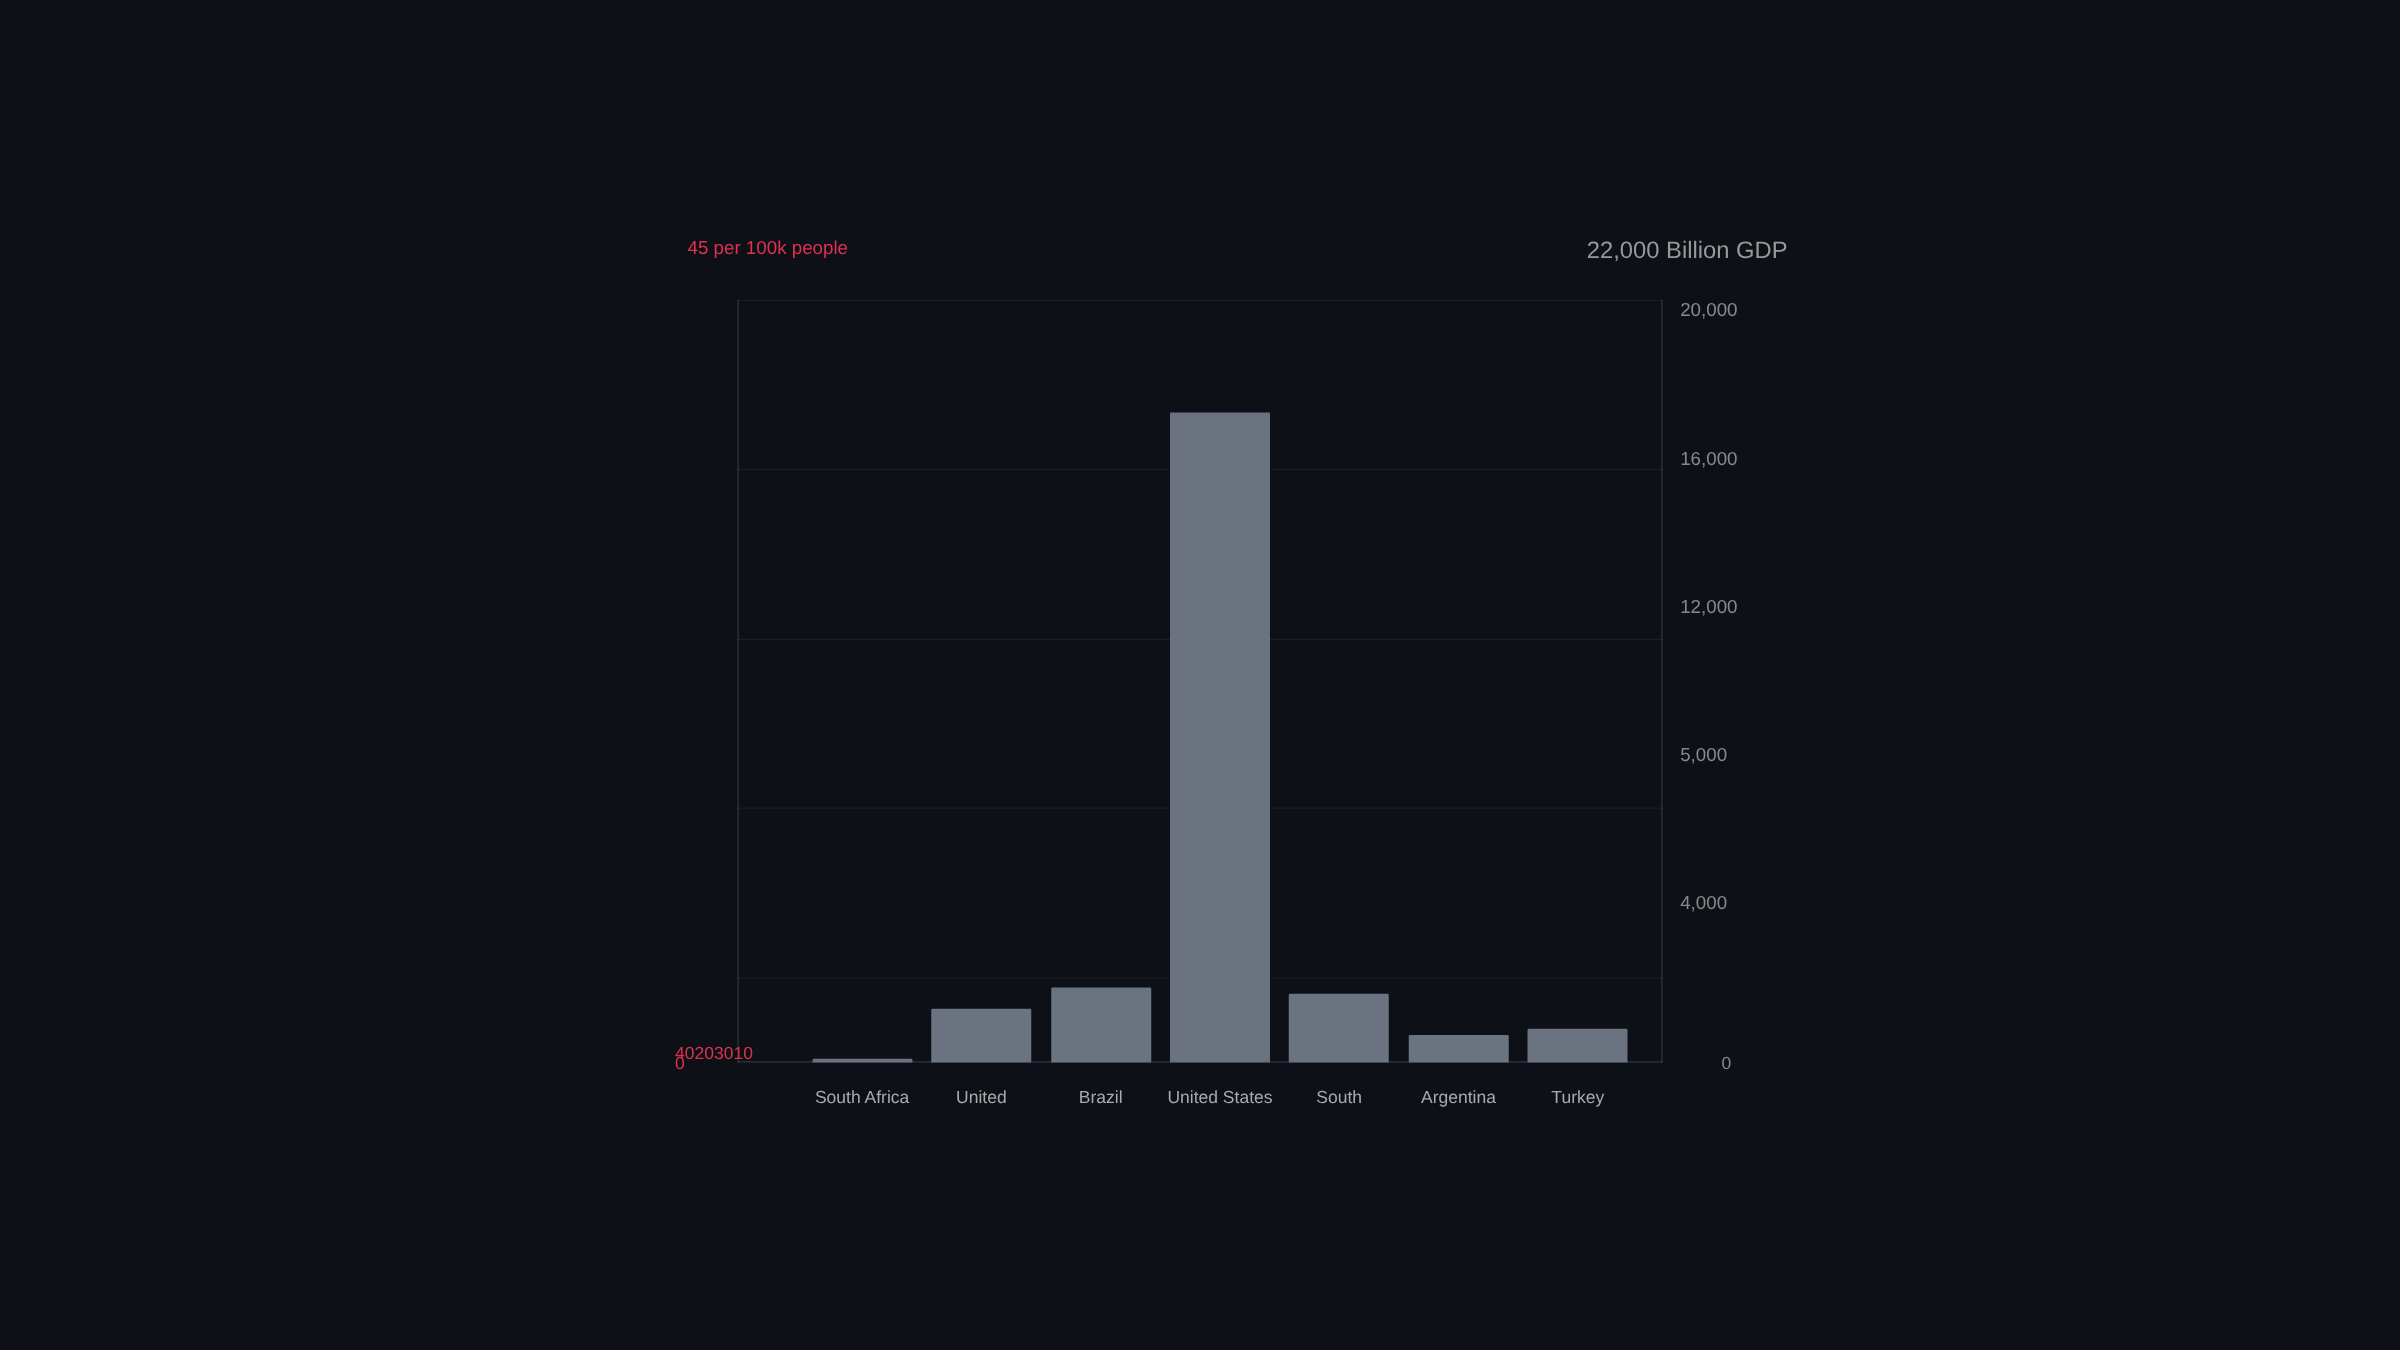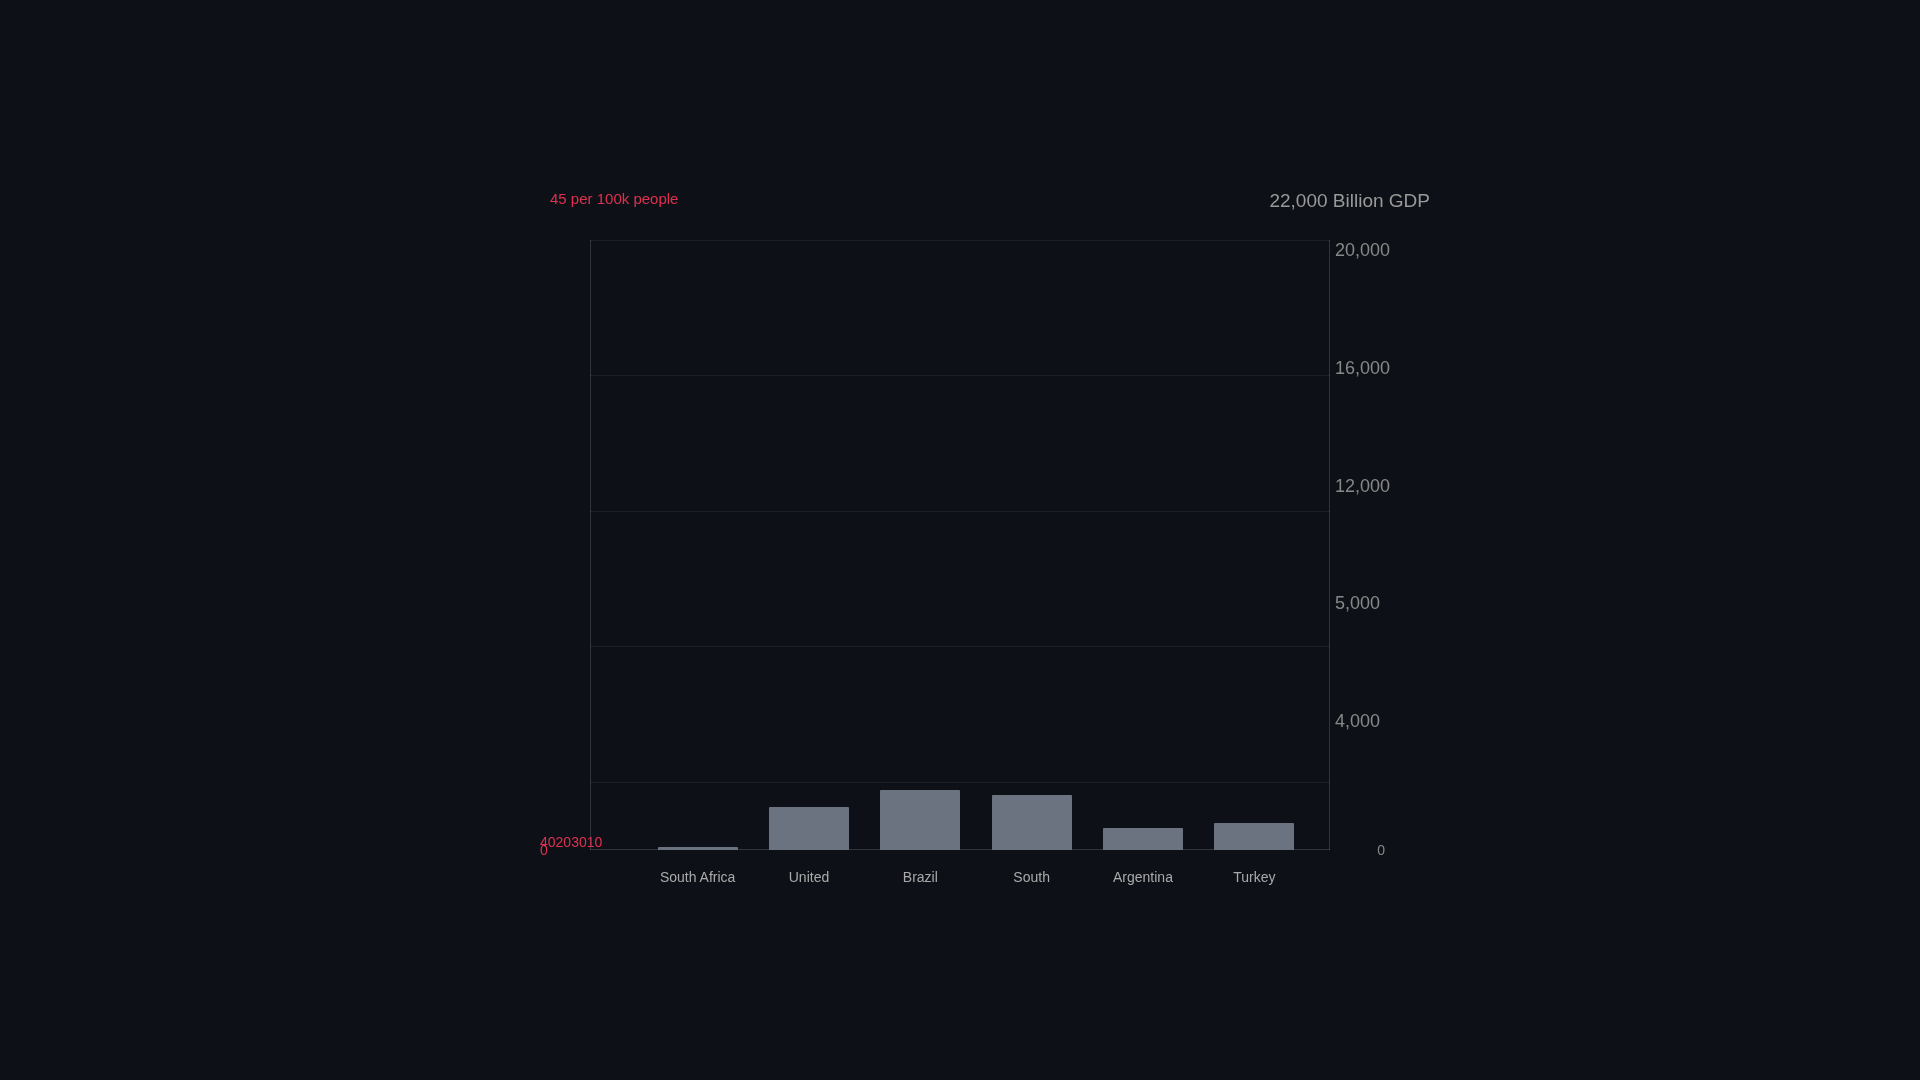--- a/index.html
+++ b/index.html
@@ -82,21 +82,21 @@
       top: 0;
       bottom: 0;
       display: flex;
       flex-direction: column;
       justify-content: space-between;
       align-items: flex-start;
     }
 
     .right-y-axis .tick {
       color: #888;
-      font-size: 18px;
+      font-size: 15px;
     }
 
     
     .grid-line {
       position: absolute;
       left: 0;
       right: 0;
       height: 1px;
       background: rgba(255,255,255,0.06);
     }
@@ -238,20 +238,24 @@
         <div class="bar-group-inner">
           <div class="bar" style="height: 43px;"></div>
           <span class="bar-label">United</span>
         </div>
 
         <div class="bar-group-inner">
           <div class="bar" style="height: 60px;"></div>
           <span class="bar-label">Brazil</span>
         </div>
 
+        <div class="bar-group-inner">
+          <div class="bar" style="height: 520px;"></div>
+          <span class="bar-label">United States</span>
+        </div>
 
         <div class="bar-group-inner">
           <div class="bar" style="height: 55px;"></div>
           <span class="bar-label">South</span>
         </div>
 
         <div class="bar-group-inner">
           <div class="bar" style="height: 22px;"></div>
           <span class="bar-label">Argentina</span>
         </div>

